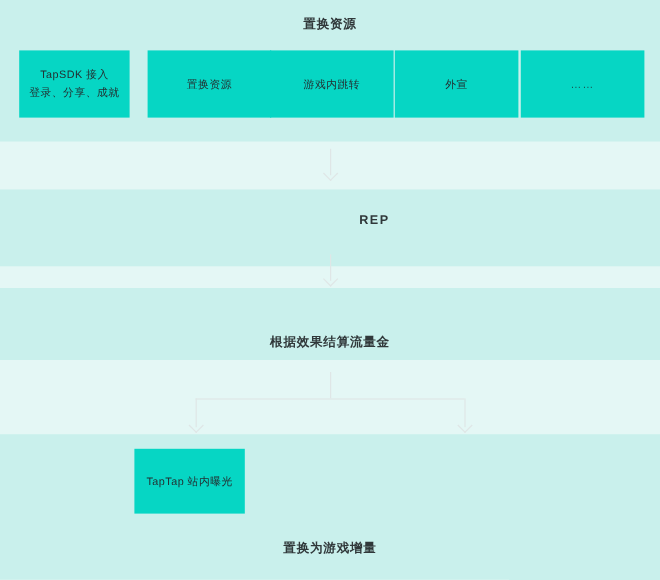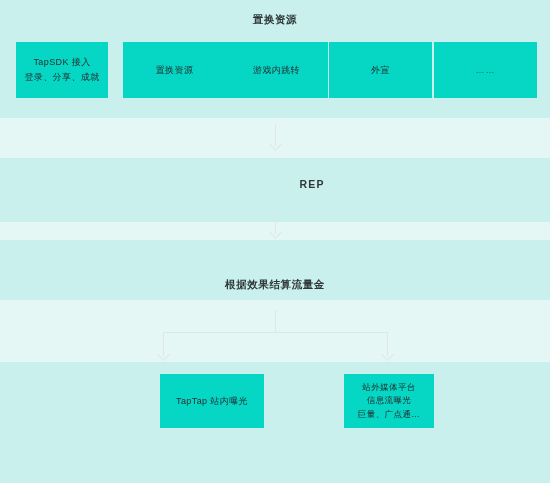--- a/index.html
+++ b/index.html
@@ -91,21 +91,21 @@
   #card-more   { left: 434px; width: 103px; }
 
   #card-more .ln {
     letter-spacing: 1px;
     color: #1f2b2d;
     opacity: .75;
   }
 
   
   .row-bot { top: 374px; height: 54px; }
-  #card-taptap  { left: 112px; width: 104px; margin-left: 48px; }
+  #card-taptap  { left: 112px; width: 92px; }
   #card-offsite { left: 344px; width: 90px; font-size: 8.5px; line-height: 1.55; }
 
   
   .conn { position: absolute; }
 
   .vline {
     position: absolute;
     width: 1px;
     background: #dfe6e6;
   }
@@ -195,20 +195,16 @@
     <div class="vline" id="branch-left"></div>
     <div class="vline" id="branch-right"></div>
     <div class="chev" id="branch-head-left"></div>
     <div class="chev" id="branch-head-right"></div>
   </div>
 
   <div class="card row-bot" id="card-taptap">
     <span class="ln">TapTap 站内曝光</span>
   </div>
 
-  <div class="card row-bot" id="card-offsite">
-    <span class="ln">站外媒体平台</span>
-    <span class="ln">信息流曝光</span>
-    <span class="ln">巨量、广点通…</span>
-  </div>
-
+
+  <div class="heading" id="title-bottom">置换为游戏增量</div>
 
 </div>
 
 </body></html>

